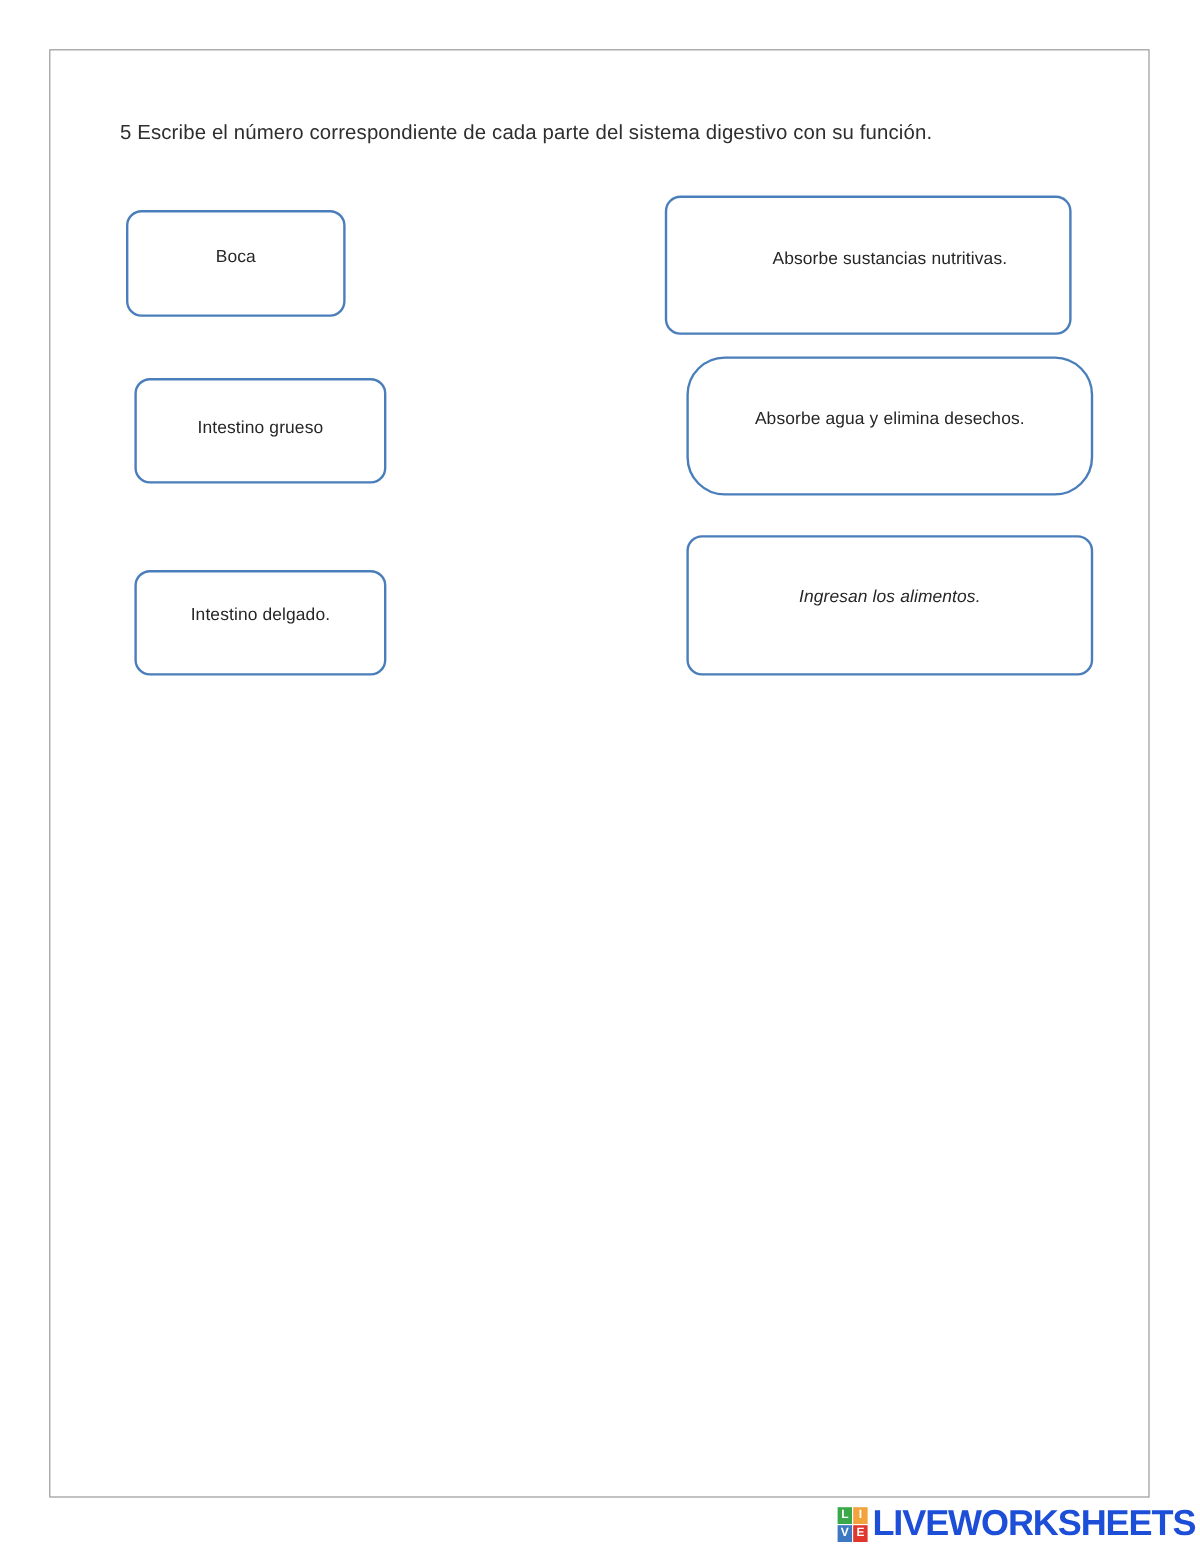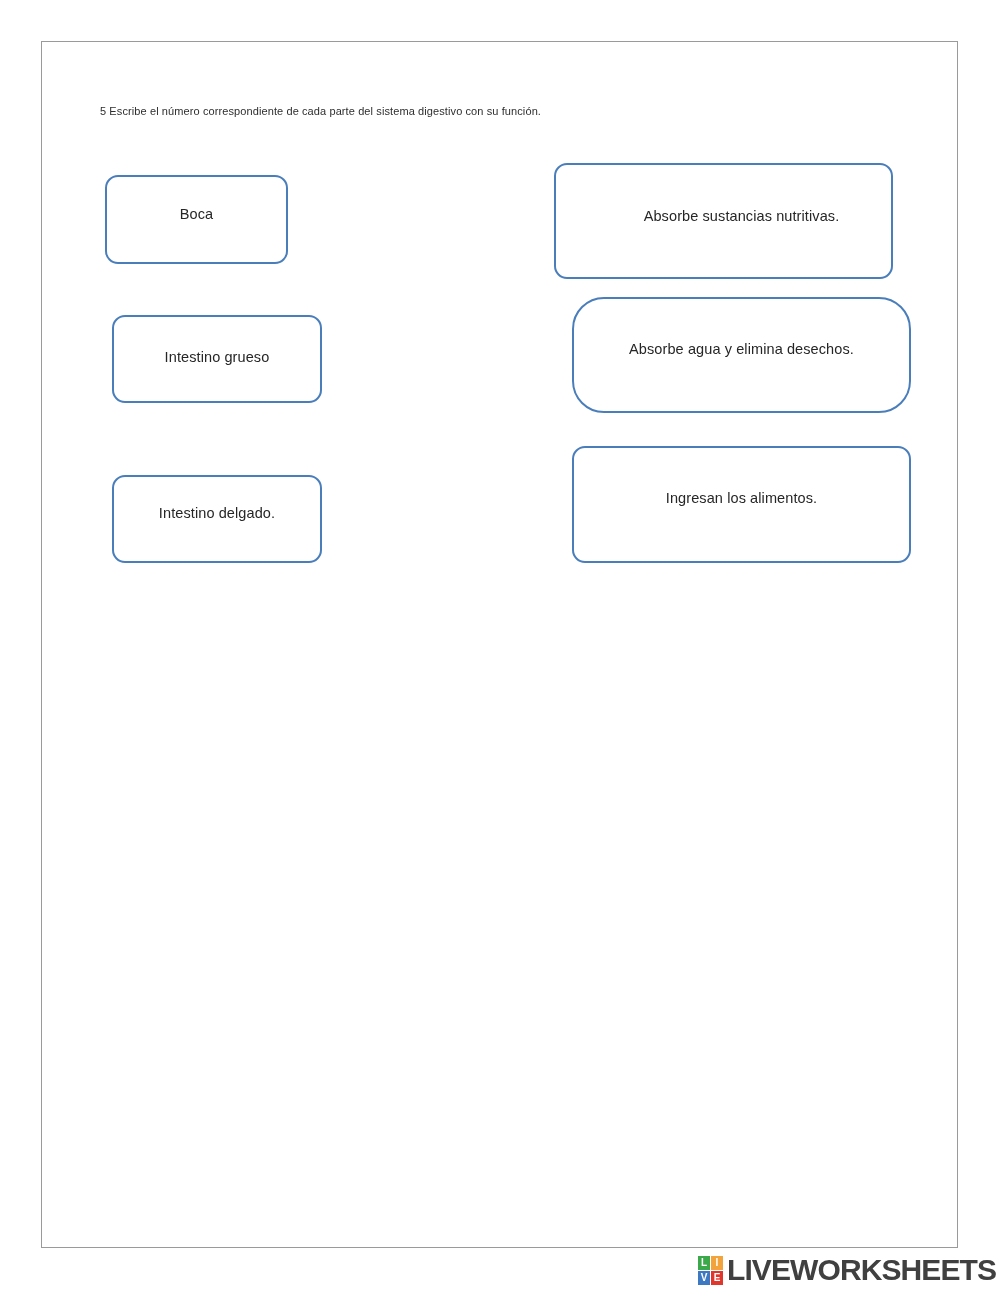--- a/index.html
+++ b/index.html
@@ -28,21 +28,21 @@
     border: 1px solid #9a9a9a;
     background: #ffffff;
     box-sizing: border-box;
   }
   
   #instruction {
     position: absolute;
     left: 58px;
     top: 59px;
     width: 860px;
-    font-size: 11px;
+    font-size: 17px;
     line-height: 20px;
     color: #2e2e2e;
     letter-spacing: 0.1px;
     white-space: nowrap;
   }
   
   .rbox {
     position: absolute;
     box-sizing: border-box;
     background: #ffffff;
@@ -66,21 +66,21 @@
   #box-term-1 { left: 70px;  top: 273px; width: 210px; height: 88px; }
   #box-term-1 .rbox-label { margin-top: 31px; }
   #box-term-2 { left: 70px;  top: 433px; width: 210px; height: 88px; }
   #box-term-2 .rbox-label { margin-top: 27px; text-align: center; }
 
   
   #box-func-0 { left: 512px; top: 121px; width: 339px; height: 116px; }
   #box-func-0 .rbox-label { margin-top: 42px; margin-left: 36px; }
   #box-func-1 { left: 530px; top: 255px; width: 339px; height: 116px; }
   #box-func-1 .rbox-label { margin-top: 41px; }
-  #box-func-2 { left: 530px; top: 404px; width: 339px; height: 117px; }
+  #box-func-2 { left: 530px; top: 404px; width: 339px; height: 117px; font-style: italic; }
   #box-func-2 .rbox-label { margin-top: 41px; }
 
   
   #brand {
     position: absolute;
     left: 698px;
     top: 1253px;
     display: flex;
     align-items: center;
     height: 34px;
@@ -145,16 +145,16 @@
 
   </div>
 
   <div id="brand">
     <div id="brand-tiles">
       <span class="brand-tile" style="background: rgb(59, 168, 74);">L</span>
       <span class="brand-tile" style="background: rgb(242, 163, 60);">I</span>
       <span class="brand-tile" style="background: rgb(61, 121, 194);">V</span>
       <span class="brand-tile" style="background: rgb(224, 54, 44);">E</span>
     </div>
-    <span id="brand-wordmark" style="color: #404040;">LIVEWORKSHEETS</span>
+    <span id="brand-wordmark" style="color: #1d4ed8;">LIVEWORKSHEETS</span>
   </div>
 
 </div>
 
 </body></html>

